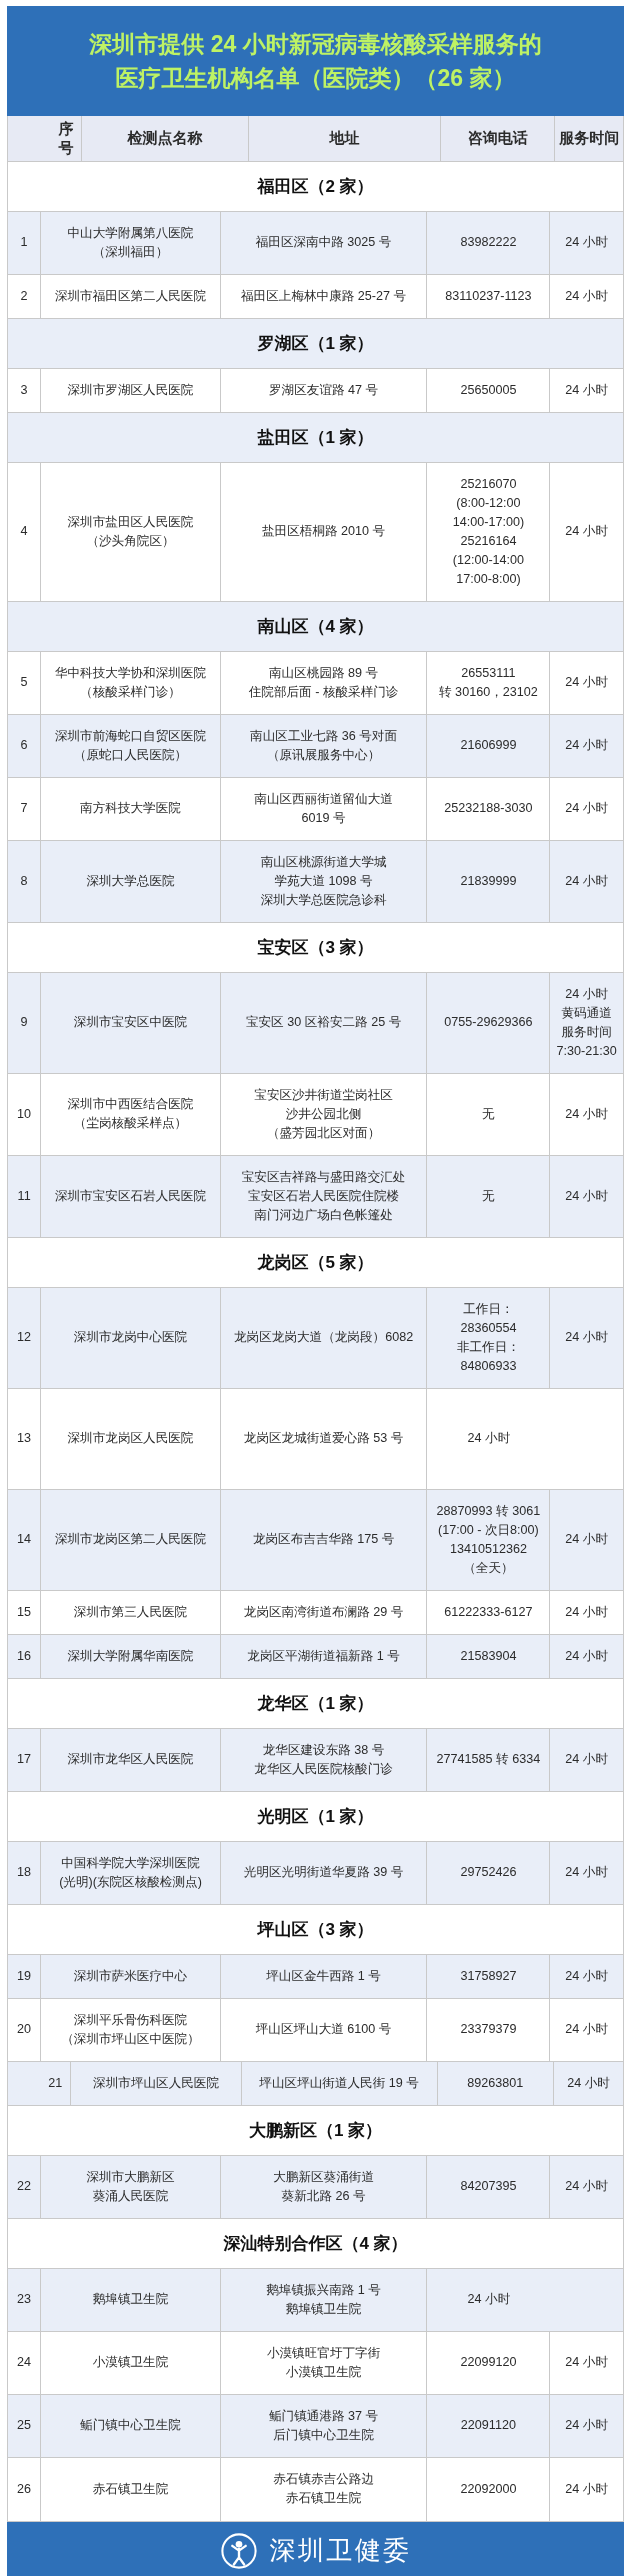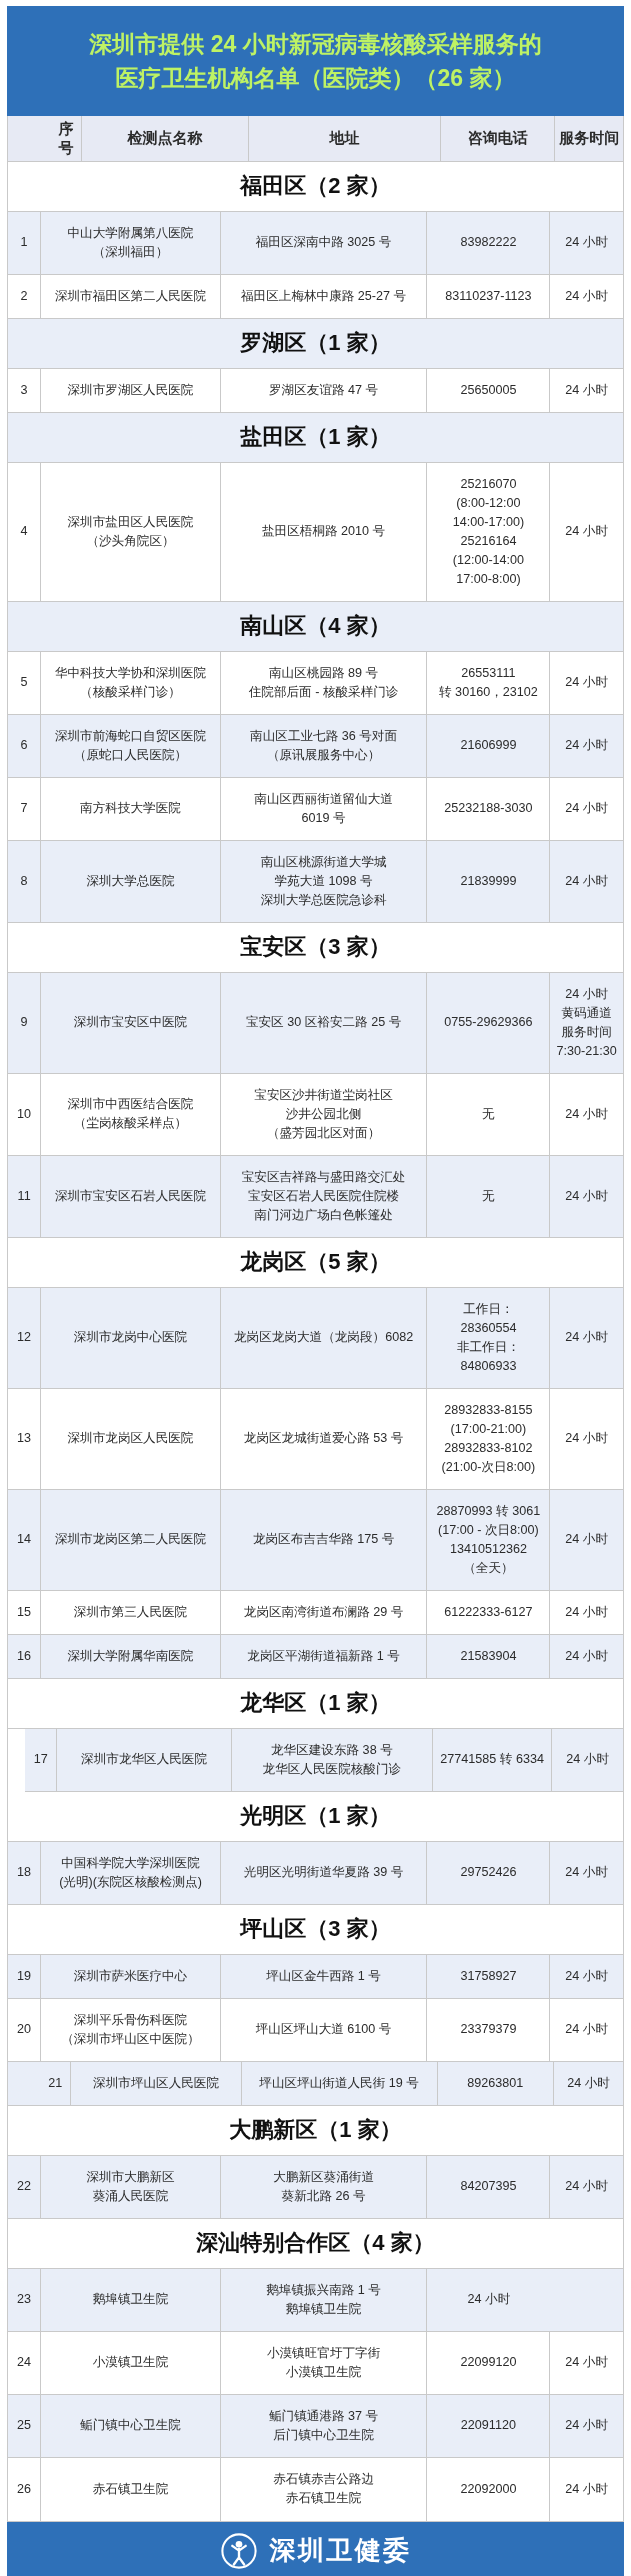--- a/index.html
+++ b/index.html
@@ -17,33 +17,33 @@
     padding:21px 6.3px;font-size:23px;font-weight:bold;line-height:1.48;}
   
   .table{border-left:0.8px solid var(--border);border-right:0.8px solid var(--border);
     border-bottom:0.8px solid var(--border);}
   .grid-row{display:grid;grid-template-columns:5.4% 29.2% 33.6% 20% 11.8%;}
   .col-header{background:var(--colheadbg);min-height:44px;border-bottom:0.8px solid var(--border);padding-left:43px;}
   .col-header .ch{display:flex;align-items:center;justify-content:center;text-align:center;
     font-weight:bold;font-size:15px;border-right:0.8px solid var(--border);padding:3.2px 1.6px;}
   .col-header .ch:last-child{border-right:none;}
   .band{display:flex;align-items:center;justify-content:center;min-height:50px;
-    font-size:22px;font-weight:bold;border-bottom:0.8px solid var(--border);text-align:center;color:#111;}
+    font-size:17px;font-weight:bold;border-bottom:0.8px solid var(--border);text-align:center;color:#111;}
   .row{border-bottom:0.8px solid var(--border);}
   .row:last-child{border-bottom:none;}
   .cell{display:flex;flex-direction:column;align-items:center;justify-content:center;
     text-align:center;font-size:12.6px;line-height:19px;padding:3.2px 2.4px;
     border-right:0.8px solid var(--border);}
   .cell:last-child{border-right:none;}
   .bg-white{background:#fff;}
   .bg-blue{background:var(--rowblue);}
   
   .footer{margin-top:0;background:var(--blue);min-height:58px;display:flex;
     align-items:center;justify-content:center;gap:12px;color:#fff;}
-  .footer-text{font-size:26px;font-weight:bold;letter-spacing:2.4px;}
+  .footer-text{font-size:26px;font-weight:normal;letter-spacing:2.4px;}
   .logo{display:inline-flex;}
 </style>
 </head>
 <body>
 
 <div class="page">
 
   <div class="title-bar">
     <div>深圳市提供 24 小时新冠病毒核酸采样服务的</div>
     <div>医疗卫生机构名单（医院类）（26 家）</div>
@@ -297,26 +297,20 @@
         <div class="grid-row row bg-white" style="min-height: 101px;">
           <div class="cell cell-no">
             <div class="line">13</div>
           </div>
           <div class="cell cell-name">
             <div class="line">深圳市龙岗区人民医院</div>
           </div>
           <div class="cell cell-address">
             <div class="line">龙岗区龙城街道爱心路 53 号</div>
           </div>
-          <div class="cell cell-phone">
-            <div class="line">28932833-8155</div>
-            <div class="line">(17:00-21:00)</div>
-            <div class="line">28932833-8102</div>
-            <div class="line">(21:00-次日8:00)</div>
-          </div>
           <div class="cell cell-time">
             <div class="line">24 小时</div>
           </div>
         </div>
         <div class="grid-row row bg-blue" style="min-height: 101px;">
           <div class="cell cell-no">
             <div class="line">14</div>
           </div>
           <div class="cell cell-name">
             <div class="line">深圳市龙岗区第二人民医院</div>
@@ -362,21 +356,21 @@
             <div class="line">龙岗区平湖街道福新路 1 号</div>
           </div>
           <div class="cell cell-phone">
             <div class="line">21583904</div>
           </div>
           <div class="cell cell-time">
             <div class="line">24 小时</div>
           </div>
         </div>
         <div class="band bg-white">龙华区（1 家）</div>
-        <div class="grid-row row bg-blue" style="min-height: 63px; margin-left: 17px;">
+        <div class="grid-row row bg-blue" style="min-height: 63px;">
           <div class="cell cell-no">
             <div class="line">17</div>
           </div>
           <div class="cell cell-name">
             <div class="line">深圳市龙华区人民医院</div>
           </div>
           <div class="cell cell-address">
             <div class="line">龙华区建设东路 38 号</div>
             <div class="line">龙华区人民医院核酸门诊</div>
           </div>

